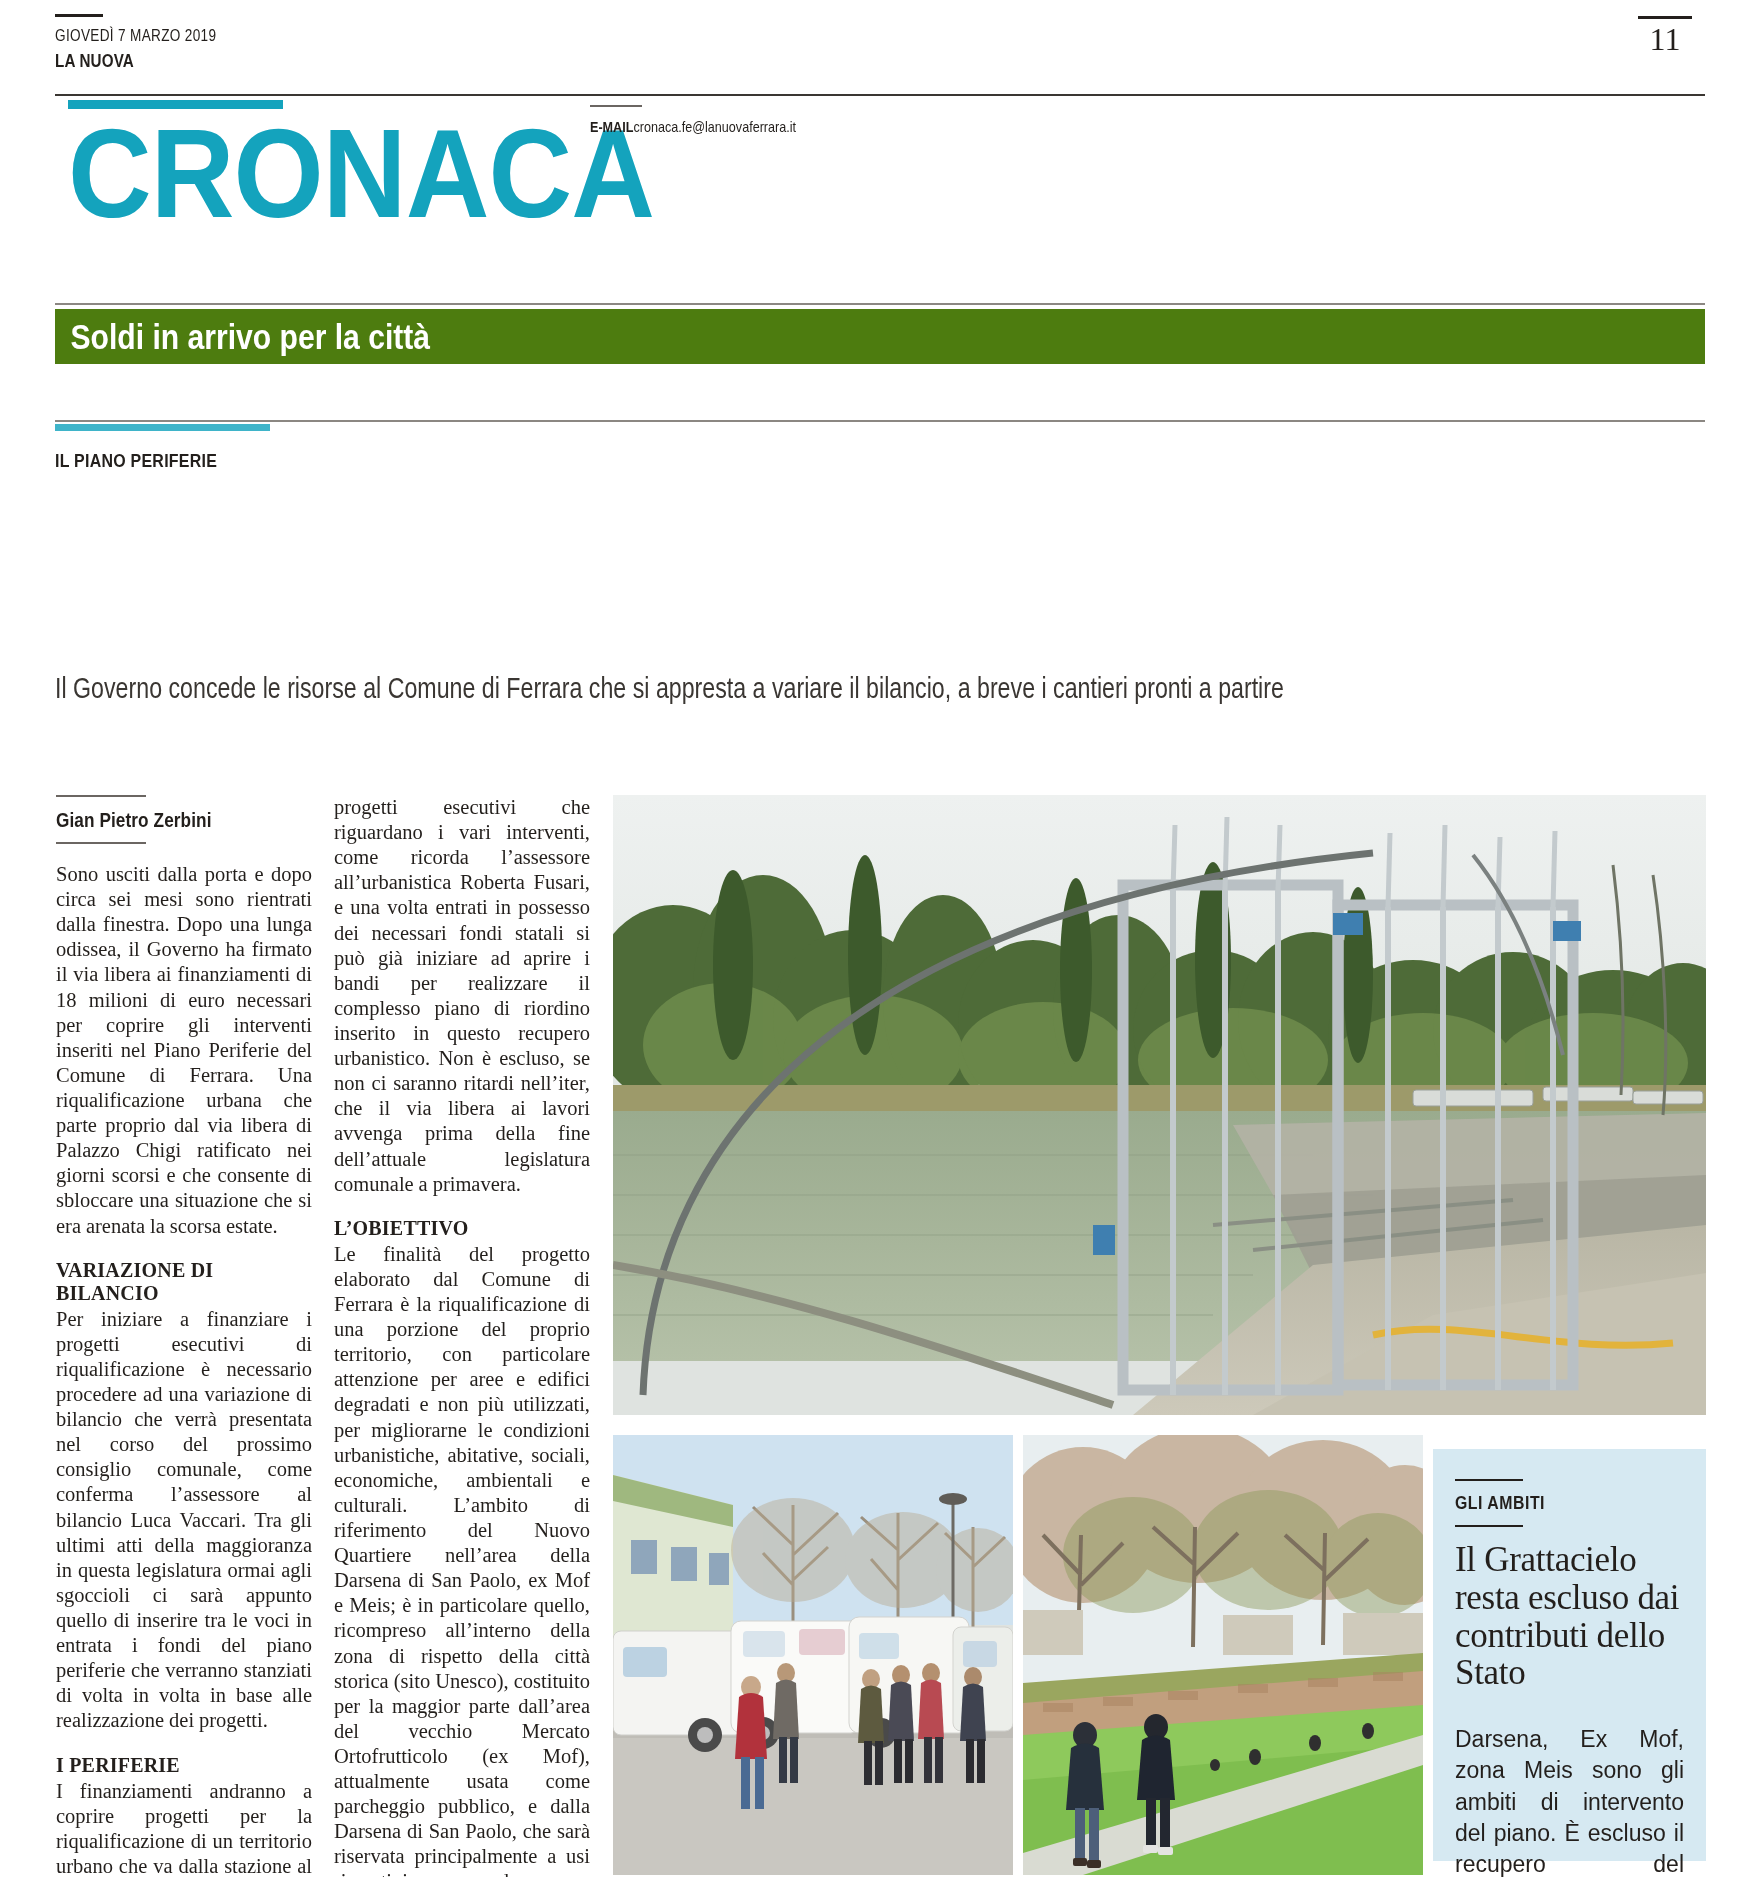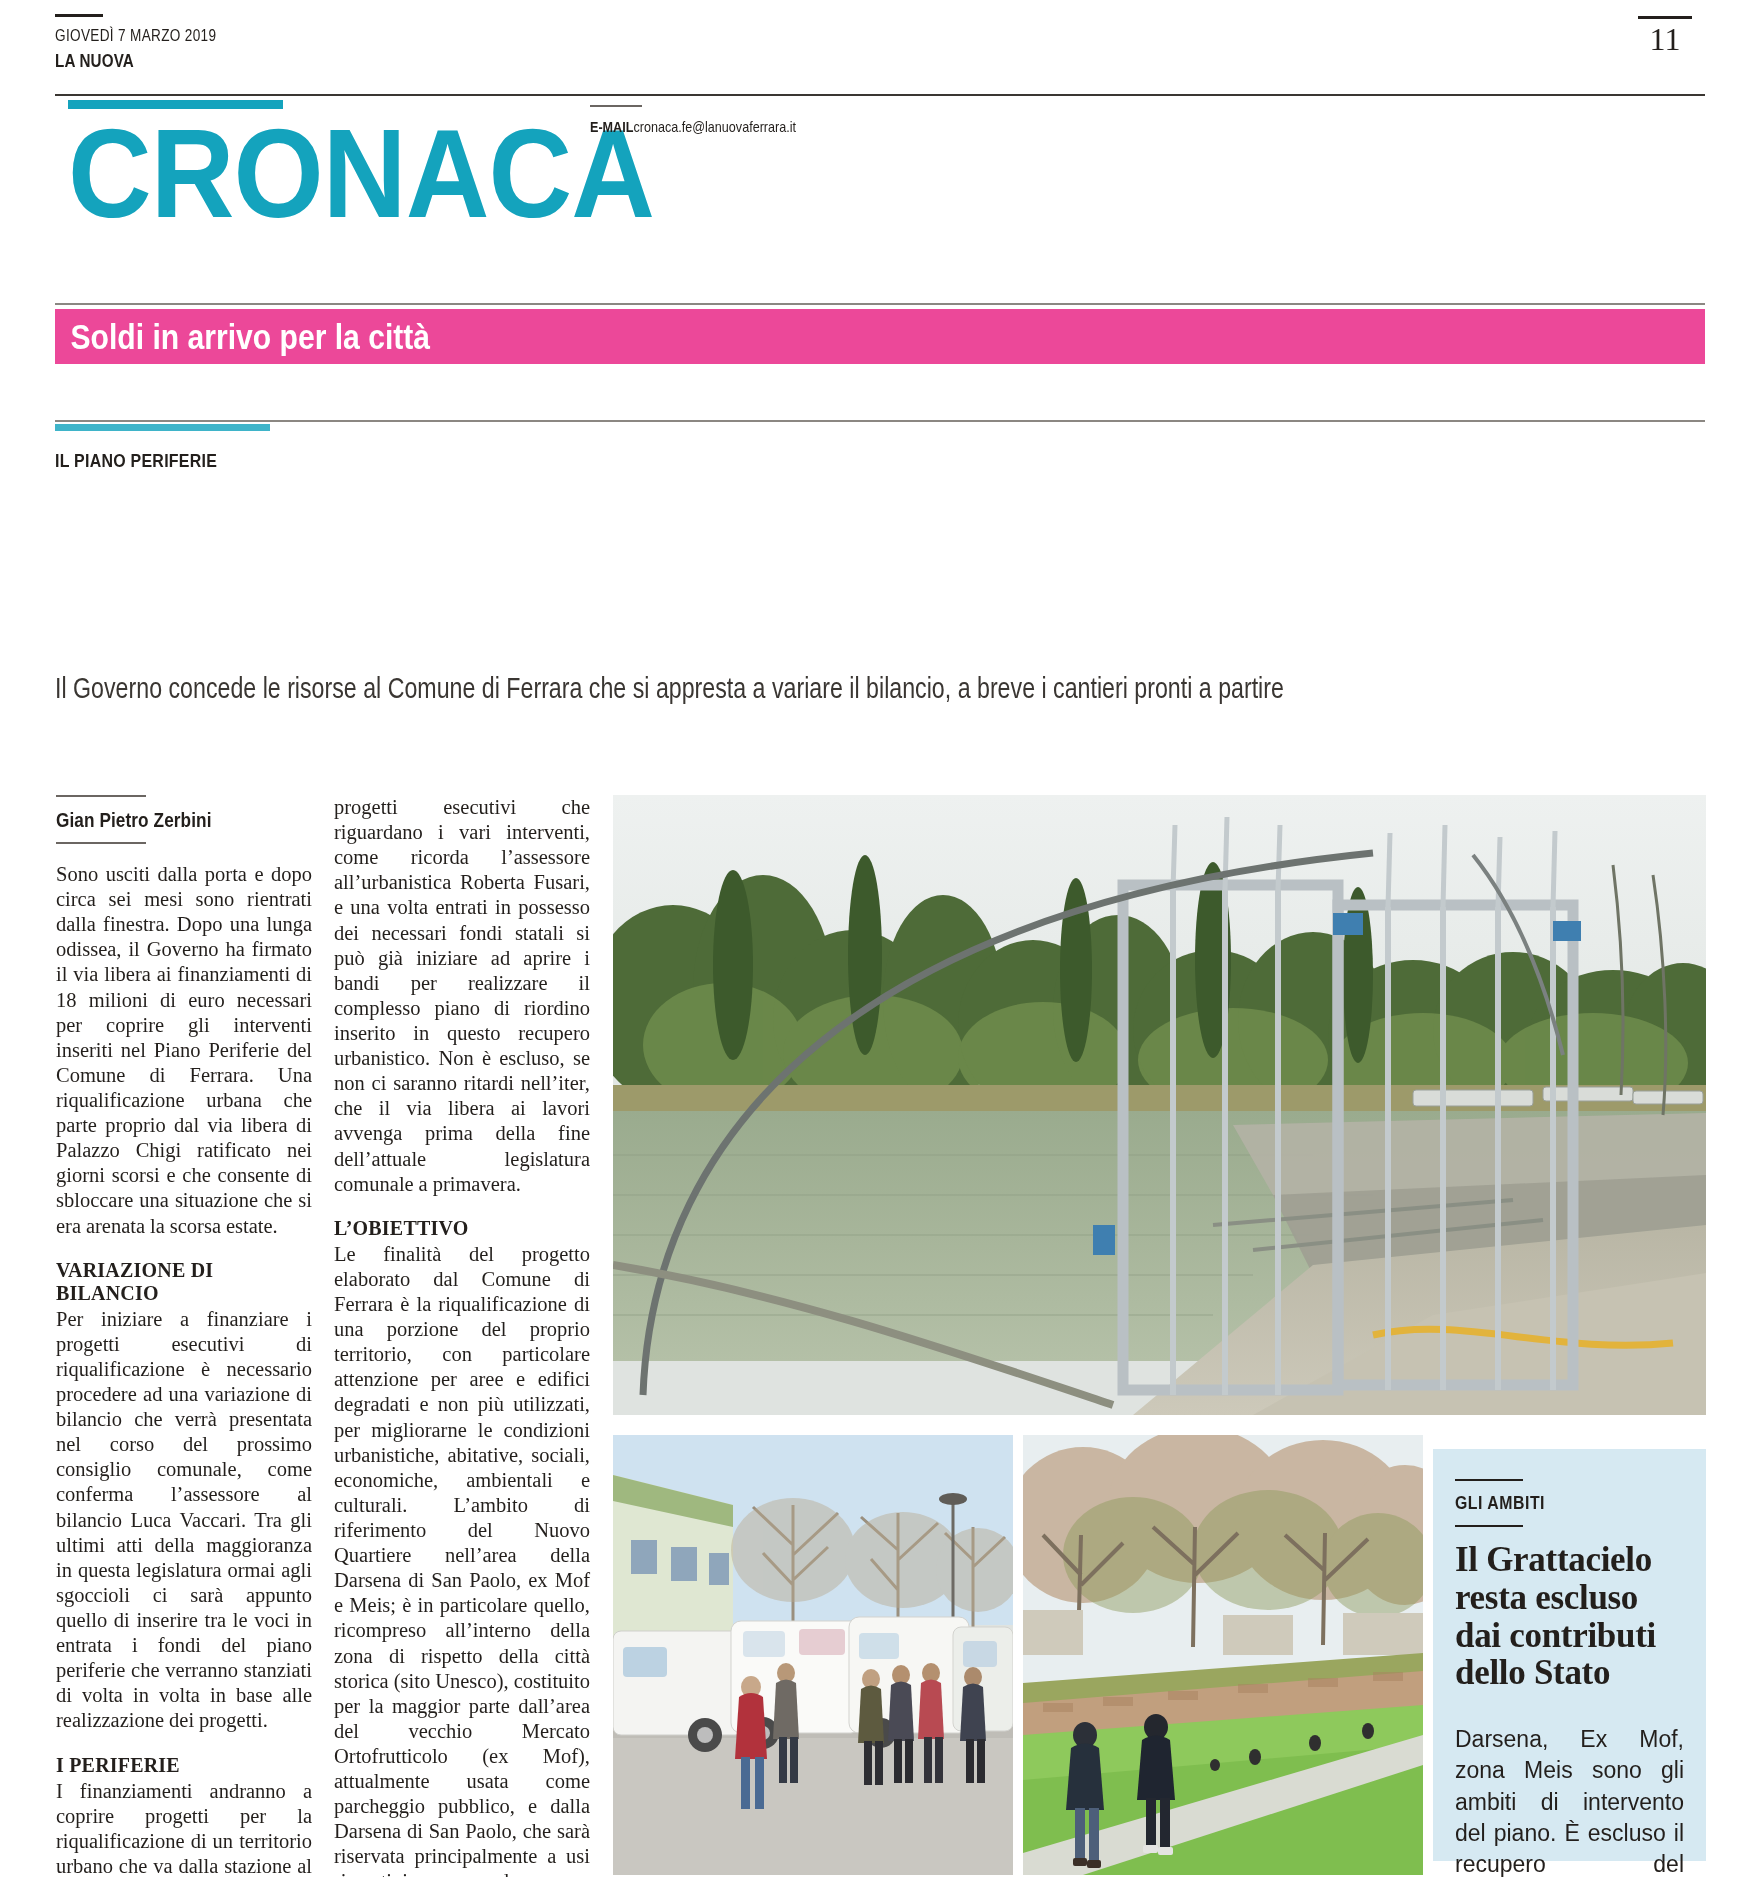--- a/index.html
+++ b/index.html
@@ -53,21 +53,21 @@
     font-size:15px; color:#231f1c; white-space:nowrap;
     transform:scaleX(0.84); transform-origin:left center;
   }
   .email-line b { font-weight:700; }
   .email-line span { font-weight:400; }
 
   
   .banner-rule { position:absolute; left:55px; top:303px; width:1650px; height:2px; background:#8b8782; }
   .banner {
     position:absolute; left:55px; top:309px; width:1650px; height:55px;
-    background:#ec4899; color:#ffffff;
+    background:#4d7c0f; color:#ffffff;
     display:flex; align-items:center;
   }
   .banner-text {
     font-family:"Liberation Sans Narrow","Liberation Sans",sans-serif;
     font-size:35px; font-weight:700; letter-spacing:0px;
     padding-left:18px; transform:scaleX(0.86); transform-origin:left center;
     white-space:nowrap;
   }
 
   
@@ -146,21 +146,21 @@
   }
   .sb-rule { width:68px; height:2px; background:#231f1c; margin-bottom:12px; }
   .sb-kicker {
     font-family:"Liberation Sans Narrow","Liberation Sans",sans-serif;
     font-size:18px; font-weight:700; letter-spacing:0.6px; color:#231f1c;
     transform:scaleX(0.88); transform-origin:left center; white-space:nowrap;
   }
   .sb-rule2 { width:68px; height:2px; background:#231f1c; margin:11px 0 14px 0; }
   .sb-title {
     font-family:"Liberation Serif", serif;
-    font-size:35px; font-weight:700; line-height:1.08; color:#231f1c;
+    font-size:35px; font-weight:400; line-height:1.08; color:#231f1c;
     letter-spacing:-0.3px;
   }
   .sb-body {
     margin-top:32px;
     font-family:"Liberation Sans Narrow","Liberation Sans",sans-serif;
     font-size:23px; line-height:1.36; color:#231f1c; text-align:justify;
   }
 </style>
 </head>
 <body>

